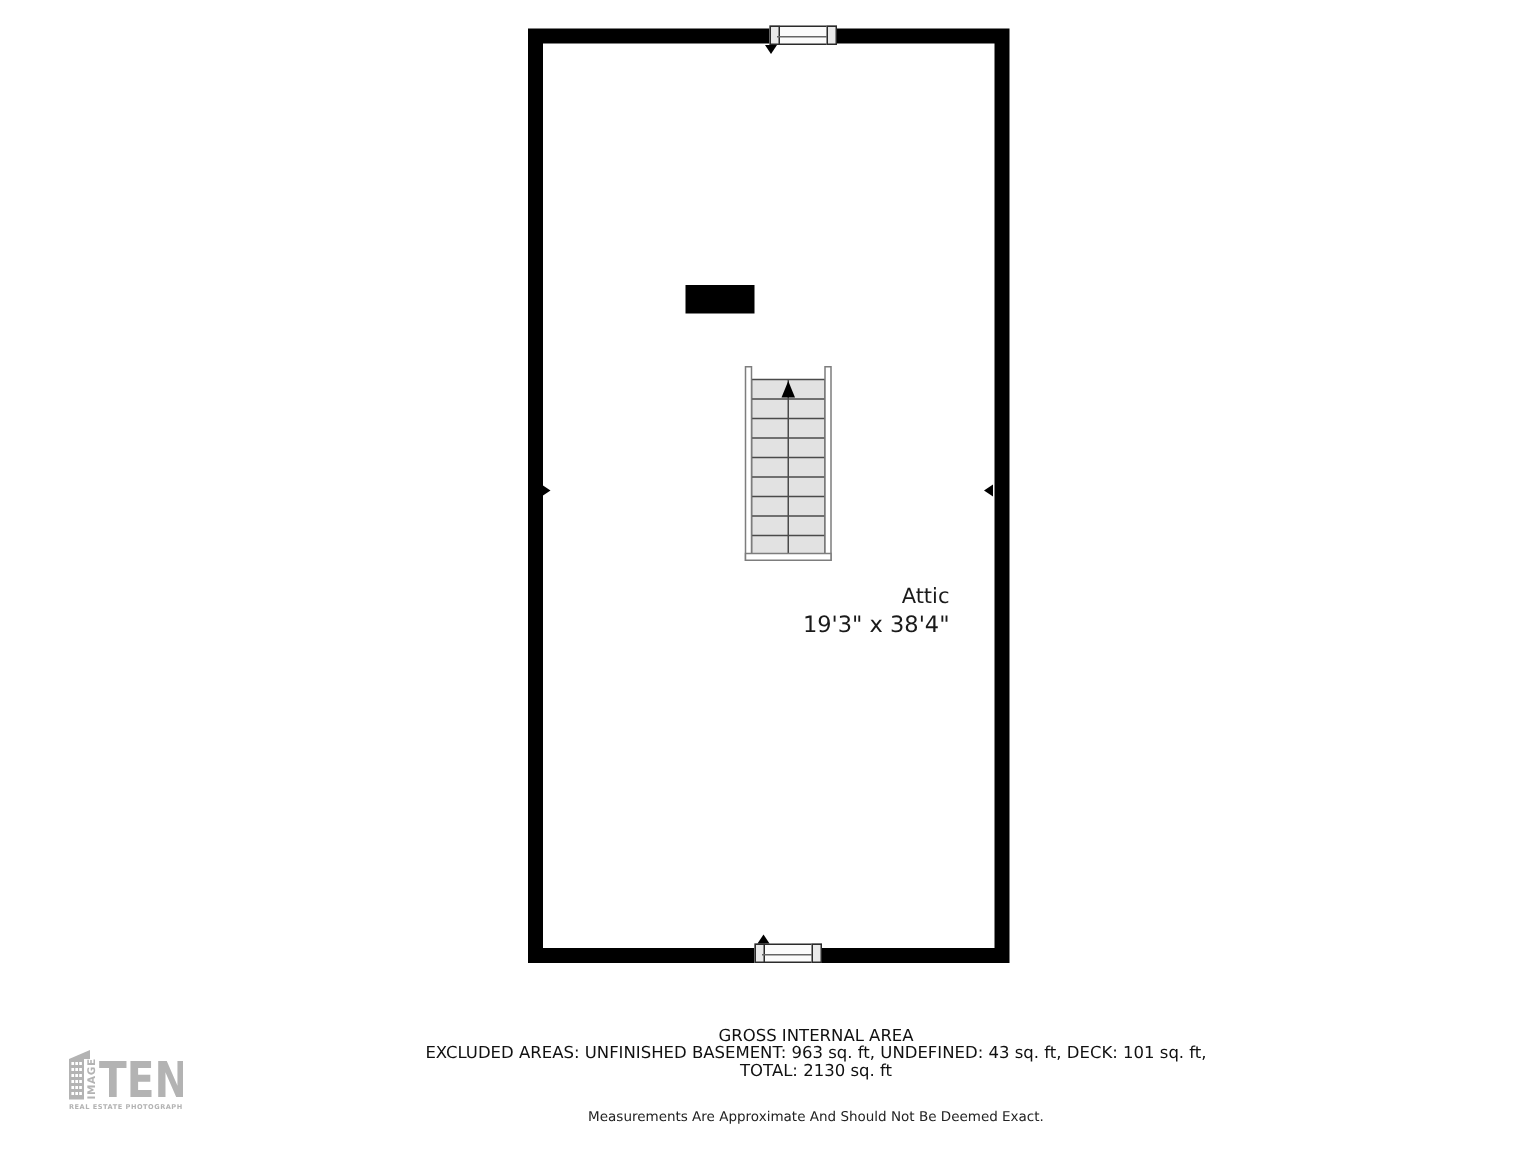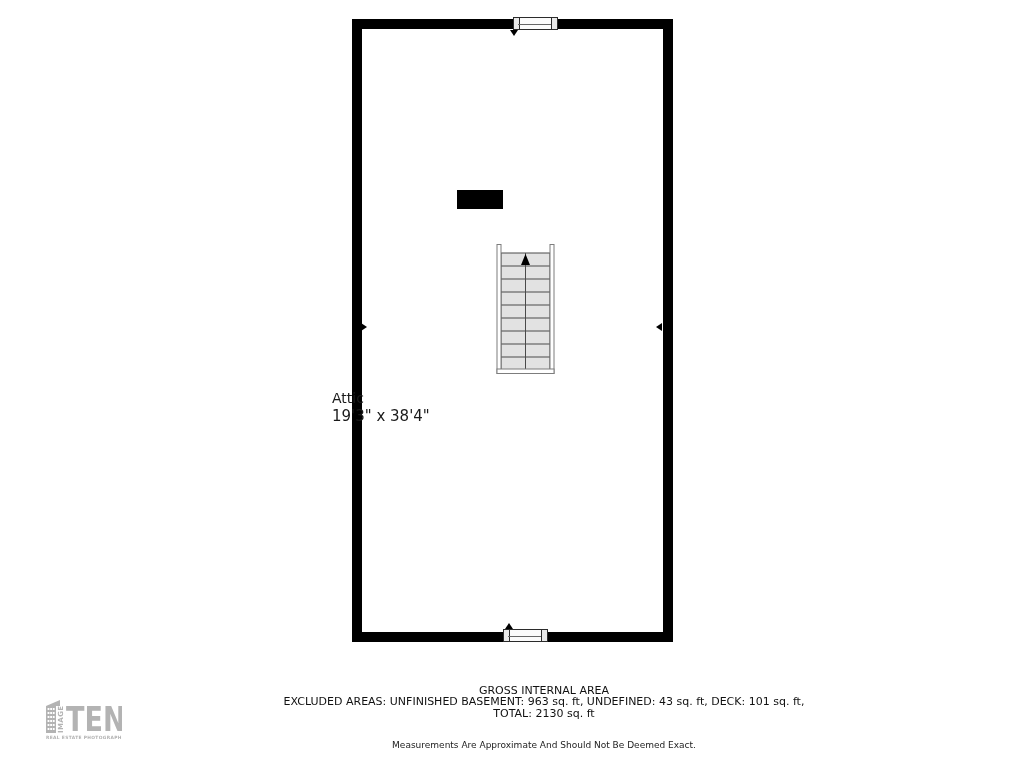--- a/index.html
+++ b/index.html
@@ -28,21 +28,21 @@
   .tri{width:0;height:0;}
   .tri-down{border-left:4px solid transparent;border-right:4px solid transparent;border-top:6px solid #000;left:510px;top:30px;}
   .tri-up{border-left:4px solid transparent;border-right:4px solid transparent;border-bottom:6px solid #000;left:505px;top:623px;}
   .tri-right{border-top:4px solid transparent;border-bottom:4px solid transparent;border-left:6px solid #000;left:361px;top:323px;}
   .tri-left{border-top:4px solid transparent;border-bottom:4px solid transparent;border-right:6px solid #000;left:656px;top:323px;}
   
   .chimney{left:457px;top:190px;width:46px;height:19px;background:#000;}
   
   .stairs{left:496px;top:244px;}
   
-  .room-label{left:332px;top:391px;width:285px;text-align:left;}
+  .room-label{left:348px;top:391px;width:285px;text-align:right;}
   .room-name{font-size:14px;line-height:14px;margin-bottom:4px;}
   .room-dims{font-size:15px;line-height:15px;}
   
   .footer{left:0;top:685px;width:1024px;text-align:center;font-size:11px;line-height:11.4px;color:#111;padding-left:32px;}
   .footer .t{font-size:11px;}
   .footer .disclaimer{font-size:9px;margin-top:21px;color:#222;}
   
   .logo{left:46px;top:699px;}
 </style>
 </head>

